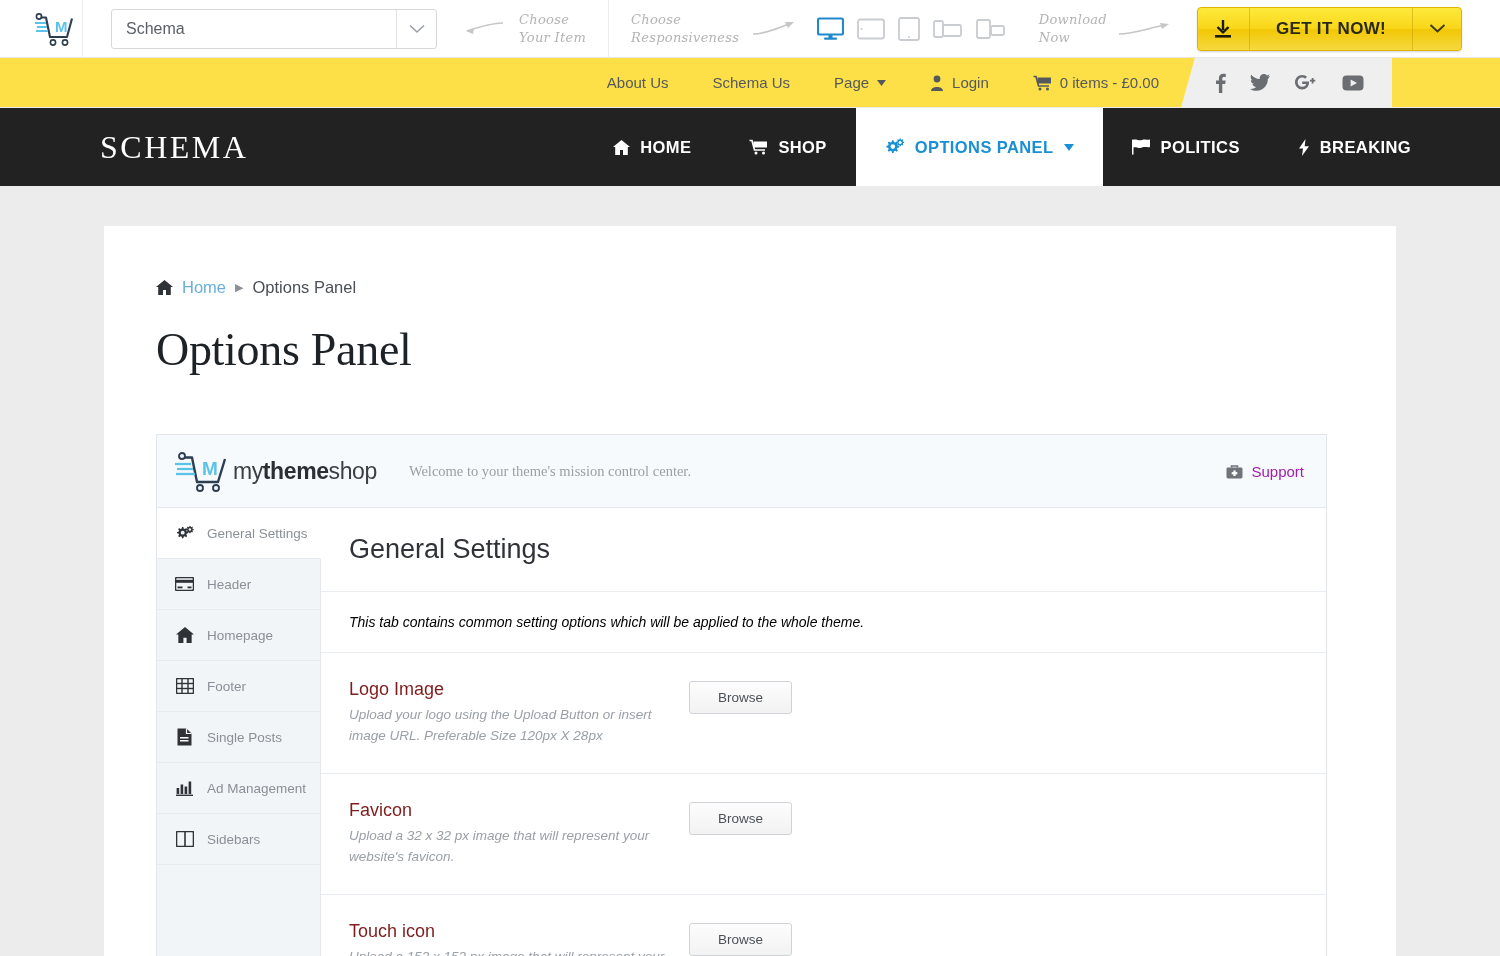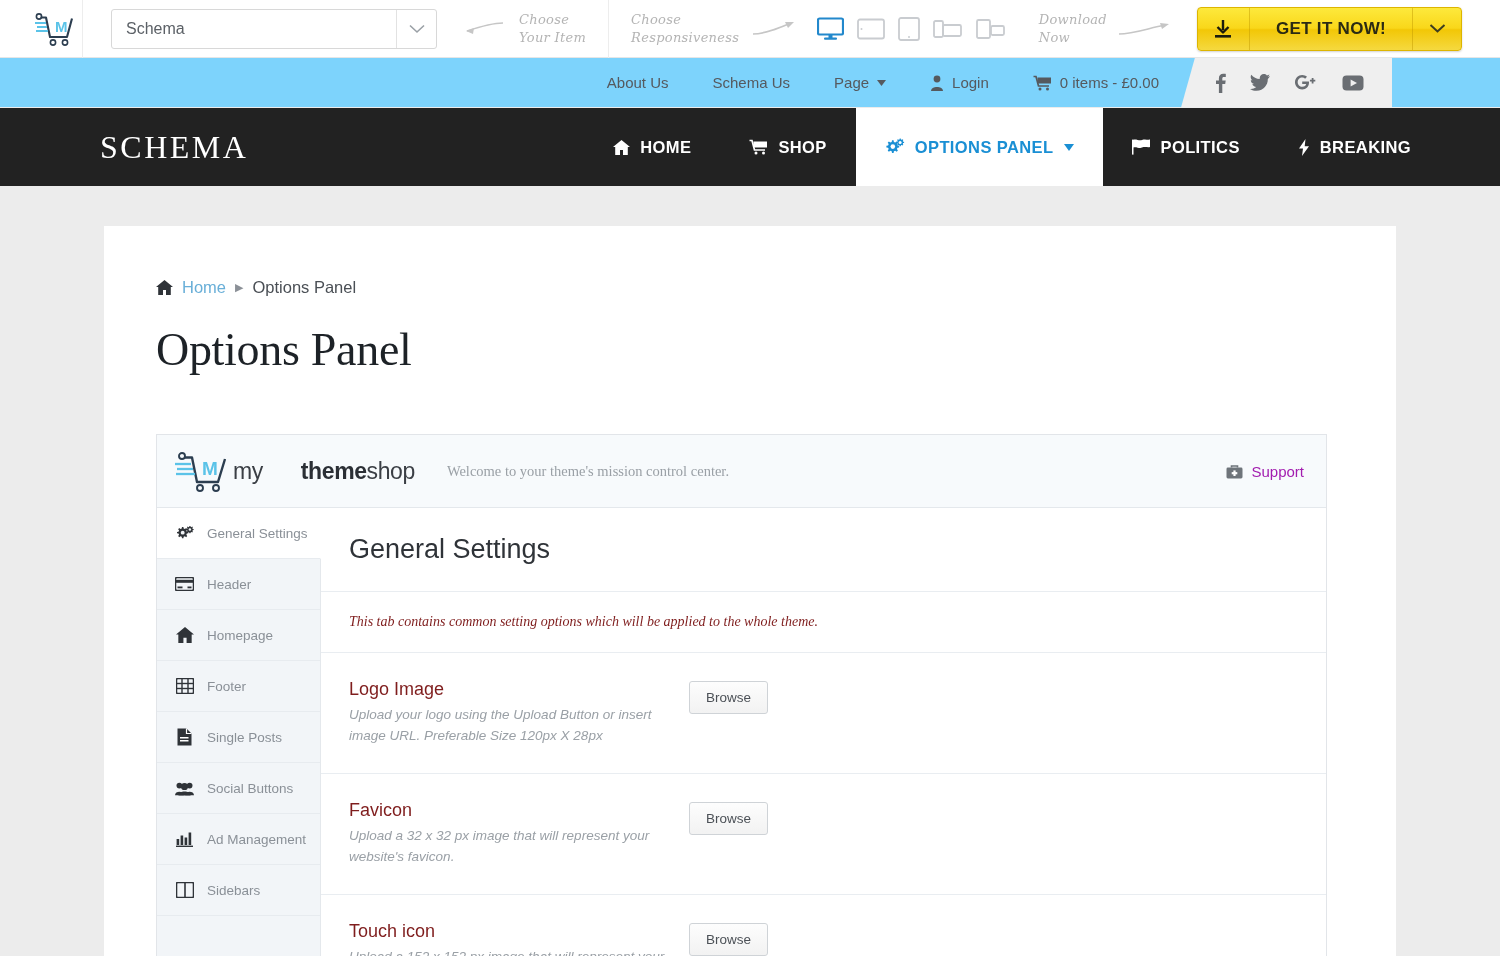--- a/index.html
+++ b/index.html
@@ -83,21 +83,21 @@
     font-family: "Liberation Sans", sans-serif;
   }
   .getit-caret {
     width: 48px; display: flex; align-items: center; justify-content: center;
   }
 
   
   .secondary-nav {
     position: relative;
     height: 50px;
-    background: #7dd3fc;
+    background: #fde047;
     display: flex; align-items: center; justify-content: flex-end;
     border-bottom: 1px solid #ececec;
   }
   .snav-items {
     display: flex; align-items: center; gap: 0px;
     margin-right: 0;
   }
   .snav-item {
     font-size: 15px; color: #55595e;
     padding: 0 22px;
@@ -183,21 +183,21 @@
     height: 73px;
     background: #f7fafc;
     border-bottom: 1px solid #e4e8ec;
     display: flex; align-items: center;
     padding: 0 22px 0 16px;
   }
   .mts-word {
     font-size: 23px; color: #3b3f45; letter-spacing: -.4px;
     font-family: "Liberation Sans", sans-serif;
   }
-  .mts-word b { font-weight: bold; color: #2b2f35; margin-left: 38px; }
+  .mts-word b { font-weight: bold; color: #2b2f35; }
   .panel-welcome {
     margin-left: 32px;
     font-size: 14.5px; color: #9aa0a6;
     font-family: Liberation Serif, serif;
   }
   .panel-support {
     margin-left: auto;
     display: flex; align-items: center; gap: 8px;
     font-size: 15px; color: #a21caf;
   }
@@ -227,42 +227,42 @@
     font-size: 27px;
     color: #2f3338;
     border-bottom: 1px solid #e9edf1;
     font-family: "Liberation Sans", sans-serif;
     font-weight: normal;
   }
   .pm-desc {
     padding: 22px 0 22px 28px;
     font-size: 14px;
     font-style: italic;
-    color: #7f1d1d;
+    color: #000000;
     border-bottom: 1px solid #e9edf1;
-    font-family: Liberation Serif, serif;
+    font-family: Liberation Sans, sans-serif;
   }
   .opt-row {
     display: flex;
     padding: 26px 0 26px 28px;
     border-bottom: 1px solid #e9edf1;
   }
   .opt-left { width: 340px; flex-shrink: 0; }
   .opt-label {
     font-size: 18px; color: #7f1d1d; margin-bottom: 5px;
     font-family: "Liberation Sans", sans-serif;
   }
   .opt-hint {
     font-size: 13.5px; font-style: italic; color: #9aa0a6; line-height: 1.55;
     font-family: "Liberation Sans", sans-serif;
   }
   .opt-right { padding-top: 2px; }
   .browse-btn {
     display: inline-block;
-    padding: 8px 16px;
+    padding: 8px 28px;
     font-size: 13.5px;
     color: #4c5157;
     background: linear-gradient(180deg,#fdfdfd 0%,#f2f2f2 100%);
     border: 1px solid #cfd3d7;
     border-radius: 3px;
     font-family: "Liberation Sans", sans-serif;
   }
   svg { display: block; }
 </style>
 </head>
@@ -609,33 +609,20 @@
               <svg width="15" height="18" viewBox="0 0 15 18">
                 <path d="M0.5 0.5 H9.5 L14.5 5.5 V17.5 H0.5 Z" fill="#2f3338"></path>
                 <rect x="3" y="9" width="8.5" height="1.5" fill="#ffffff"></rect>
                 <rect x="3" y="12" width="8.5" height="1.5" fill="#ffffff"></rect>
                 <path d="M9.5 0.5 V5.5 H14.5" fill="none" stroke="#ffffff" stroke-width="1.2"></path>
               </svg>
             </span>
             <span>Single Posts</span>
           </div>
 
-          <div class="side-item">
-            <span class="side-icon">
-              <svg width="20" height="15" viewBox="0 0 20 15">
-                <circle cx="4.6" cy="4.4" r="3" fill="#2f3338"></circle>
-                <circle cx="15.4" cy="4.4" r="3" fill="#2f3338"></circle>
-                <circle cx="10" cy="5.4" r="3.8" fill="#2f3338"></circle>
-                <path d="M0 14.5 C0 9.8 9.2 9.8 9.2 14.5 Z" fill="#2f3338"></path>
-                <path d="M10.8 14.5 C10.8 9.8 20 9.8 20 14.5 Z" fill="#2f3338"></path>
-                <path d="M3.6 14.8 C3.6 9.3 16.4 9.3 16.4 14.8 Z" fill="#2f3338"></path>
-              </svg>
-            </span>
-            <span>Social Buttons</span>
-          </div>
 
           <div class="side-item">
             <span class="side-icon">
               <svg width="18" height="16" viewBox="0 0 18 16">
                 <rect x="0.6" y="8" width="2.6" height="6" fill="#2f3338"></rect>
                 <rect x="4.6" y="4.5" width="2.6" height="9.5" fill="#2f3338"></rect>
                 <rect x="8.6" y="6.5" width="2.6" height="7.5" fill="#2f3338"></rect>
                 <rect x="12.6" y="1.5" width="2.6" height="12.5" fill="#2f3338"></rect>
                 <rect x="0" y="14.6" width="17" height="1.4" fill="#2f3338"></rect>
               </svg>

